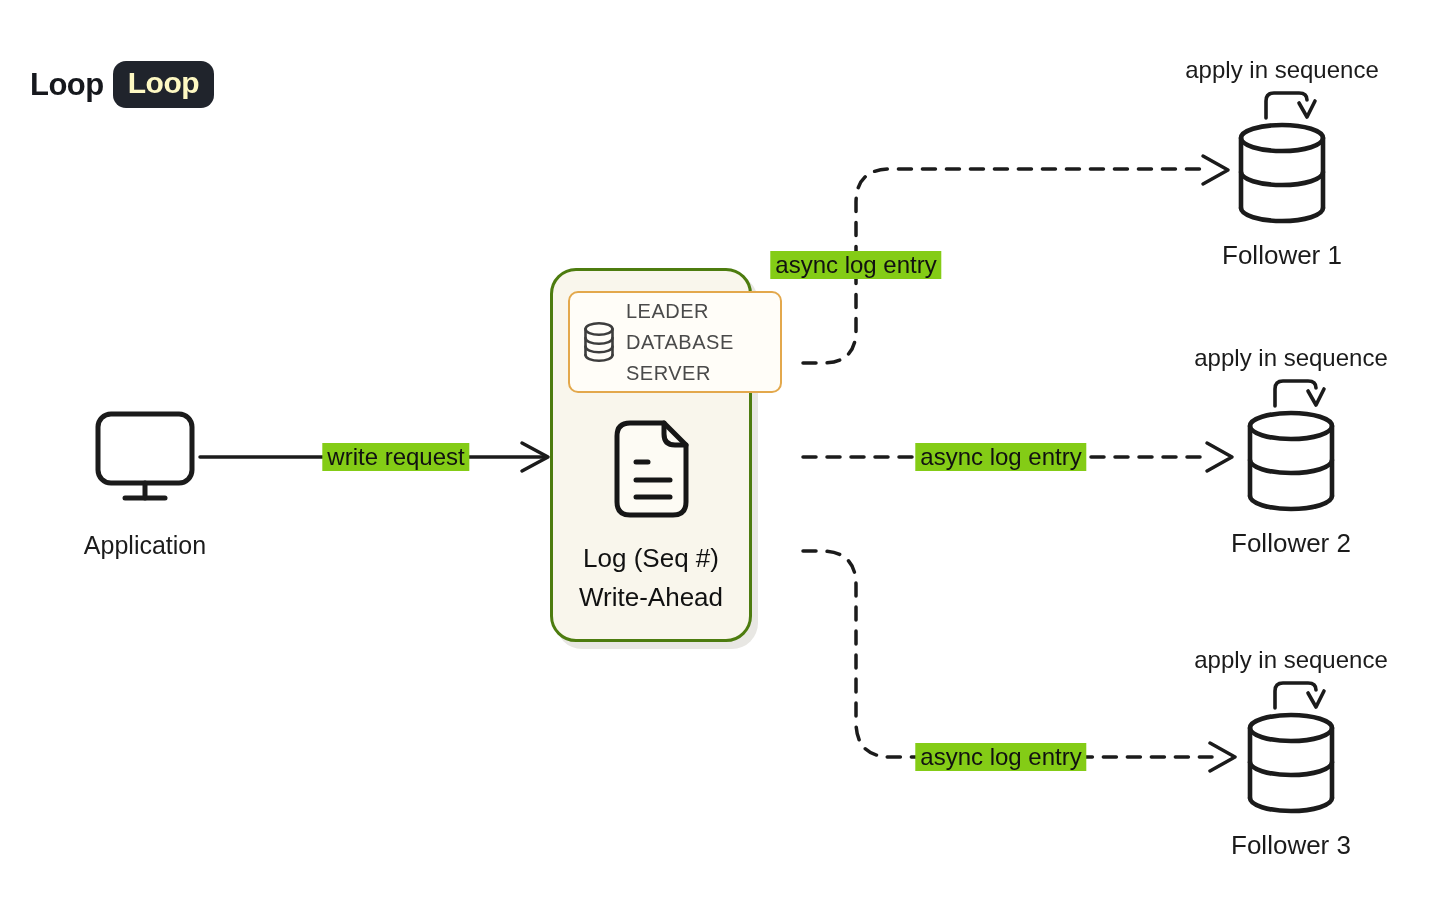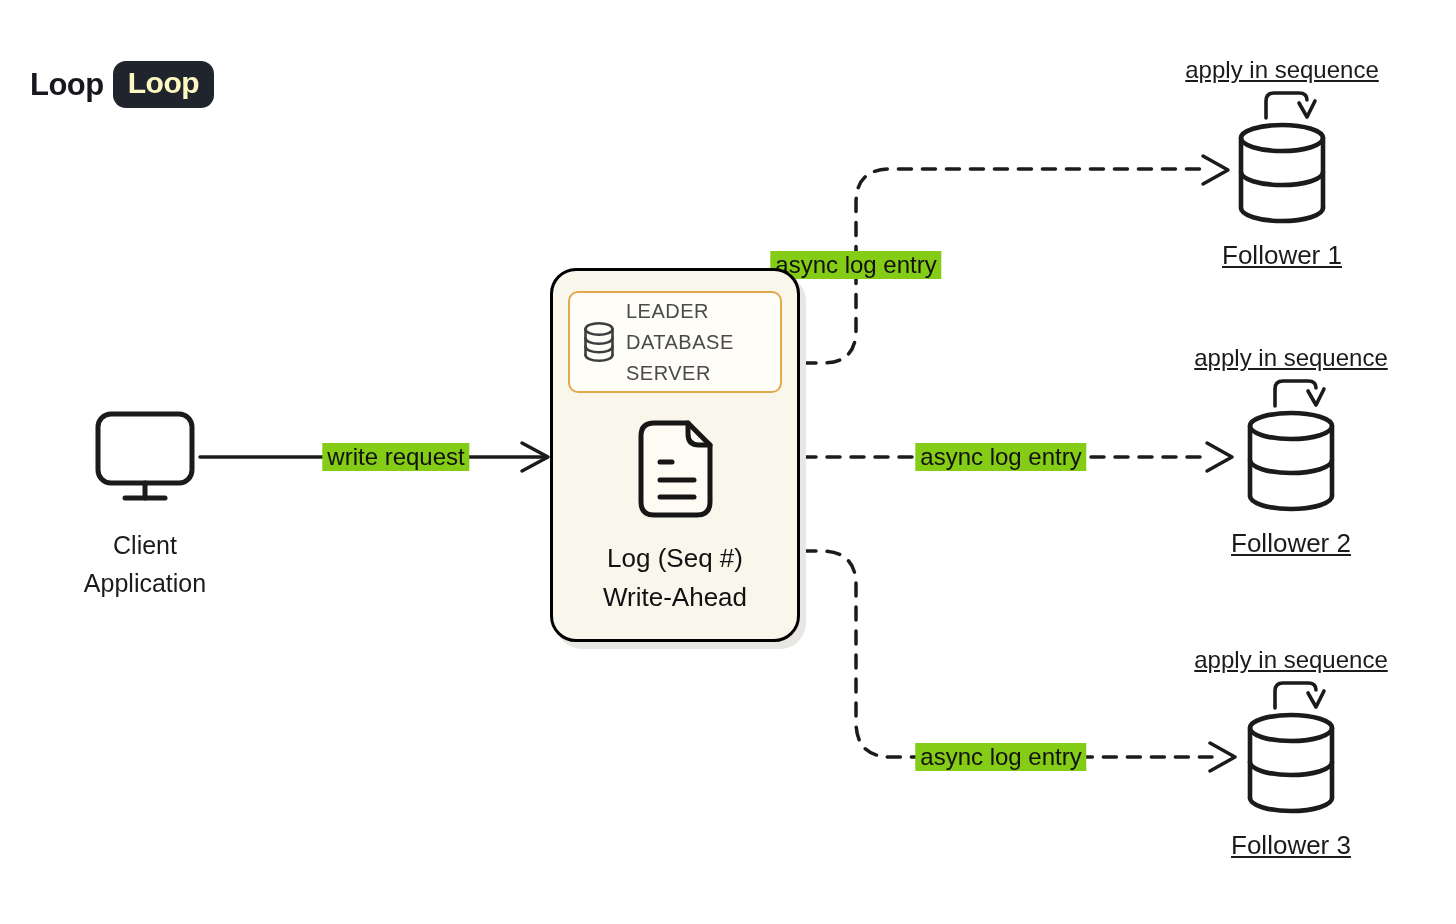--- a/index.html
+++ b/index.html
@@ -13,32 +13,32 @@
   .logo-prefix{font-size:31px;font-weight:700;color:#16181d;letter-spacing:-0.5px;}
   .logo-badge{background:#20242c;color:#fef9c3;font-size:30px;font-weight:700;
     padding:5px 15px 8px 15px;border-radius:13px;letter-spacing:-0.5px;}
   
   svg.edges{left:0;top:0;pointer-events:none;}
   .edge-label{font-size:24px;color:#111111;background:#84cc16;padding:0 5px;white-space:nowrap;
     transform:translateX(-50%);line-height:28px;}
   
   .client-labels{left:25px;top:526px;width:240px;text-align:center;font-size:25px;line-height:38px;}
   
-  .leader-box{left:550px;top:268px;width:250px;height:374px;background:#f9f6ec;
-    border:3px solid #000000;border-radius:26px;box-shadow:6px 7px 0 #e8e7e3;box-sizing:border-box;}
+  .leader-box{left:550px;top:268px;width:202px;height:374px;background:#f9f6ec;
+    border:3px solid #4d7c0f;border-radius:26px;box-shadow:6px 7px 0 #e8e7e3;box-sizing:border-box;}
   .leader-header{position:absolute;left:15px;top:20px;width:214px;height:102px;background:#fffdf8;
     border:2px solid #e3a84c;border-radius:10px;box-sizing:border-box;
     display:flex;align-items:center;padding-left:12px;gap:10px;}
   .leader-header-title{font-size:20px;line-height:31px;font-weight:500;color:#4a4a4a;
     letter-spacing:0.5px;white-space:pre-line;}
   .doc-icon-wrap{position:absolute;left:50%;top:148px;transform:translateX(-50%);}
   .leader-caption{position:absolute;left:0;right:0;top:268px;text-align:center;
     font-size:26px;line-height:39px;color:#111111;}
   
-  .follower{display:flex;flex-direction:column;align-items:center;width:220px;text-decoration:underline;}
+  .follower{display:flex;flex-direction:column;align-items:center;width:220px;}
   .apply-label{font-size:24px;line-height:30px;white-space:nowrap;}
   .loop-wrap{margin:2px 0 0 16px;height:34px;}
   .follower-name{font-size:26px;margin-top:15px;white-space:nowrap;}
   .f1{left:1172px;top:55px;}
   .f2{left:1181px;top:343px;}
   .f3{left:1181px;top:645px;}
 </style>
 </head>
 <body>
 
@@ -71,21 +71,20 @@
     <span class="logo-prefix">Loop</span>
     <span class="logo-badge">Loop</span>
   </div>
 
   <svg class="abs" style="left:92px;top:408px;" width="106" height="96" viewBox="0 0 106 96" fill="none" stroke="#1b1b1b" stroke-width="5" stroke-linecap="round" stroke-linejoin="round">
     <rect x="6" y="6" width="94" height="69" rx="13"></rect>
     <path d="M53,75 V90"></path>
     <path d="M33,90 H73"></path>
   </svg>
   <div class="abs client-labels">
-    <div>Client</div>
     <div>Application</div>
   </div>
 
   <div class="abs edge-label" style="left:396px;top:443px;text-align:center;">write request</div>
   <div class="abs edge-label" style="left:856px;top:251px;">async log entry</div>
   <div class="abs edge-label" style="left:1001px;top:443px;">async log entry</div>
   <div class="abs edge-label" style="left:1001px;top:743px;">async log entry</div>
 
   <div class="abs leader-box">
     <div class="leader-header">

